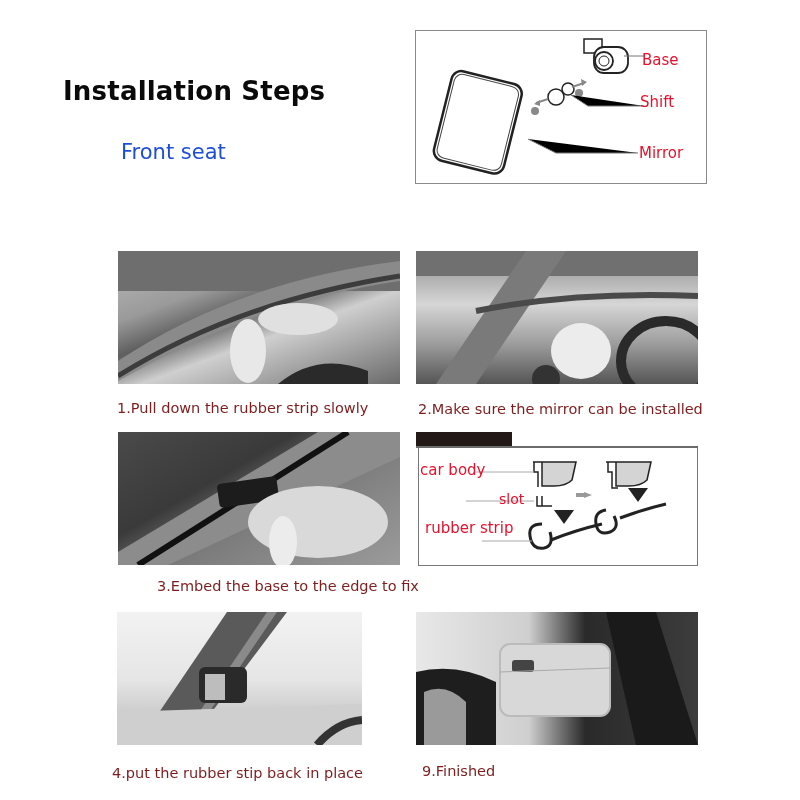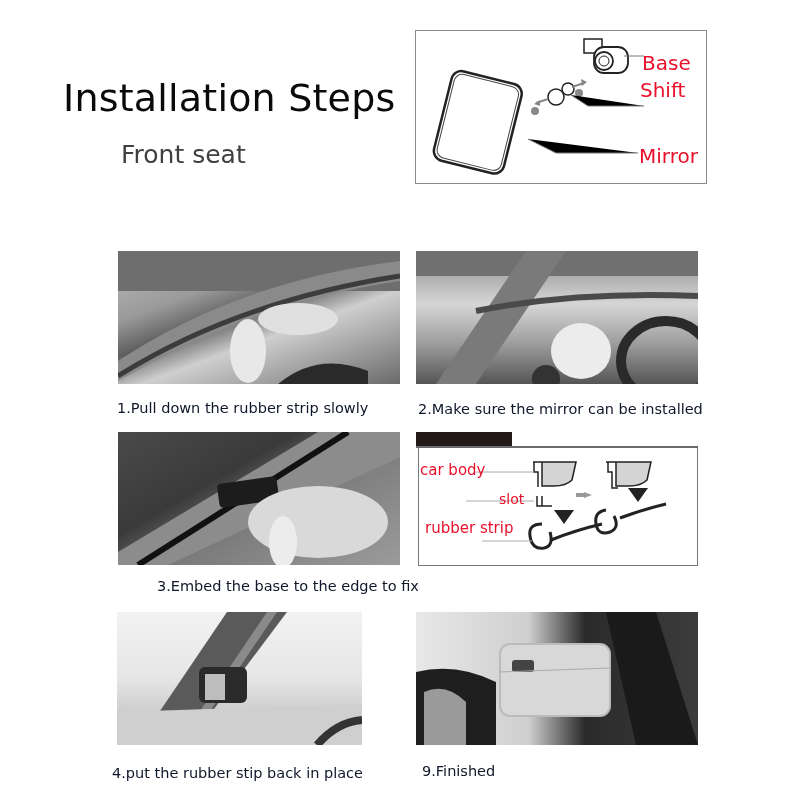--- a/index.html
+++ b/index.html
@@ -1,23 +1,23 @@
 <!DOCTYPE html>
 <html><head>
 <meta charset="utf-8">
 <style>
   html,body{margin:0;padding:0;background:#fff;}
   body{width:800px;height:800px;position:relative;overflow:hidden;font-family:"DejaVu Sans","Liberation Sans",sans-serif;}
   .abs{position:absolute;}
-  .title{left:63px;top:76px;font-size:38px;font-weight:normal;color:#0a0a0a;font-family:"DejaVu Sans",sans-serif;letter-spacing:0.2px;}
-  .subtitle{left:121px;top:140px;font-size:25px;color:#404040;font-family:"DejaVu Sans",sans-serif;}
+  .title{left:63px;top:76px;font-size:26px;font-weight:bold;color:#0a0a0a;font-family:"DejaVu Sans",sans-serif;letter-spacing:0.2px;}
+  .subtitle{left:121px;top:140px;font-size:21px;color:#1d4ed8;font-family:"DejaVu Sans",sans-serif;}
   .diagram{left:415px;top:30px;width:290px;height:152px;border:1px solid #8a8a8a;background:#fff;}
-  .lbl{font-size:20px;color:#e8102a;position:absolute;}
+  .lbl{font-size:15px;color:#e8102a;position:absolute;}
   .photo{position:absolute;overflow:hidden;background:#888;}
-  .caption{position:absolute;font-size:14.5px;color:#0f172a;white-space:nowrap;}
+  .caption{position:absolute;font-size:14.5px;color:#7f1d1d;white-space:nowrap;}
   .slotdiag{left:416px;top:432px;width:282px;height:133px;background:#fff;}
   .slotdiag .box{position:absolute;left:2px;top:16px;width:278px;height:117px;border:1px solid #777;border-top:none;}
   .slotdiag .tab{position:absolute;left:0;top:0;width:96px;height:16px;background:#231a18;}
   .slotdiag .bar{position:absolute;left:0;top:14px;width:282px;height:2px;background:#6b6b6b;}
 </style>
 </head>
 <body>
 
 <div class="abs title">Installation Steps</div>
 <div class="abs subtitle">Front seat</div>
@@ -43,21 +43,21 @@
     <path d="M156 56 L168 52" stroke="#888" stroke-width="2"></path>
     <polygon points="171,51 165,48 166,55" fill="#888"></polygon>
     <circle cx="163" cy="62" r="4" fill="#888"></circle>
     <circle cx="119" cy="80" r="4" fill="#888"></circle>
 
     <path d="M208 25 L228 25" stroke="#777" stroke-width="1"></path>
     <path d="M155 64 L172 75 L228 75" stroke="#777" stroke-width="1"></path>
     <path d="M112 108 L140 122 L222 122" stroke="#777" stroke-width="1"></path>
   </svg>
   <span class="lbl" style="left:226px;top:20px;">Base</span>
-  <span class="lbl" style="left:224px;top:47px;">Shift</span>
+  <span class="lbl" style="left:224px;top:62px;">Shift</span>
   <span class="lbl" style="left:223px;top:113px;">Mirror</span>
 </div>
 
 <div class="photo" style="left:118px;top:251px;width:282px;height:133px;background:linear-gradient(160deg,#bdbdbd 0%,#9a9a9a 30%,#5e5e5e 45%,#cfcfcf 60%,#6a6a6a 100%);">
   <svg width="282" height="133">
     <rect width="282" height="40" fill="#6e6e6e"></rect>
     <path d="M0 110 Q120 30 282 10 L282 30 Q140 50 0 130 Z" fill="#8a8a8a"></path>
     <path d="M0 125 Q120 50 282 25" stroke="#3c3c3c" stroke-width="5" fill="none"></path>
     <ellipse cx="180" cy="68" rx="40" ry="16" fill="#e0e0e0"></ellipse>
     <ellipse cx="130" cy="100" rx="18" ry="32" fill="#e8e8e8"></ellipse>

